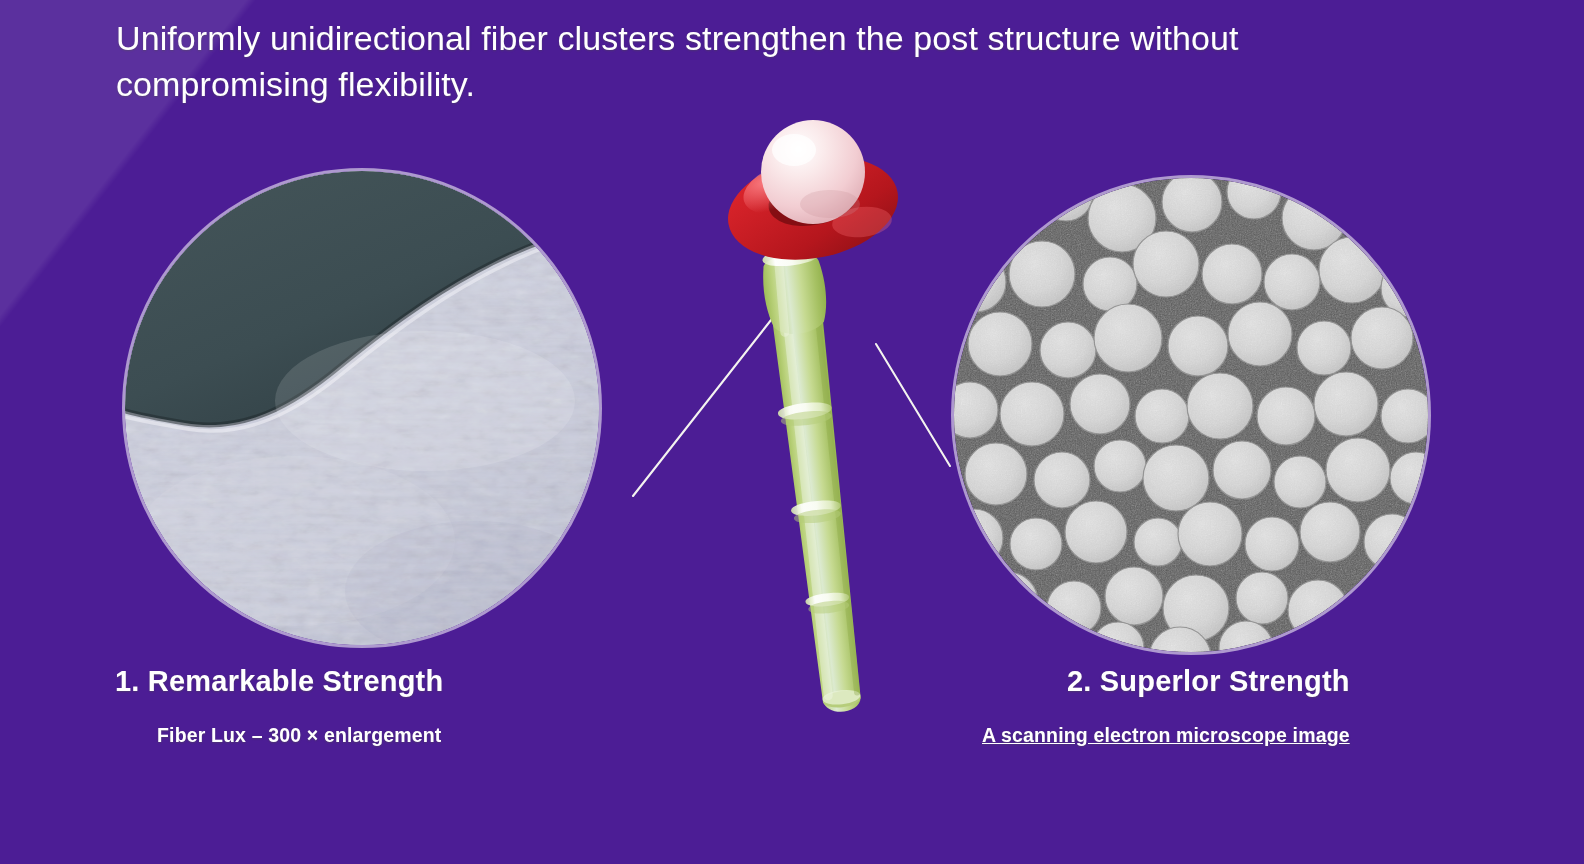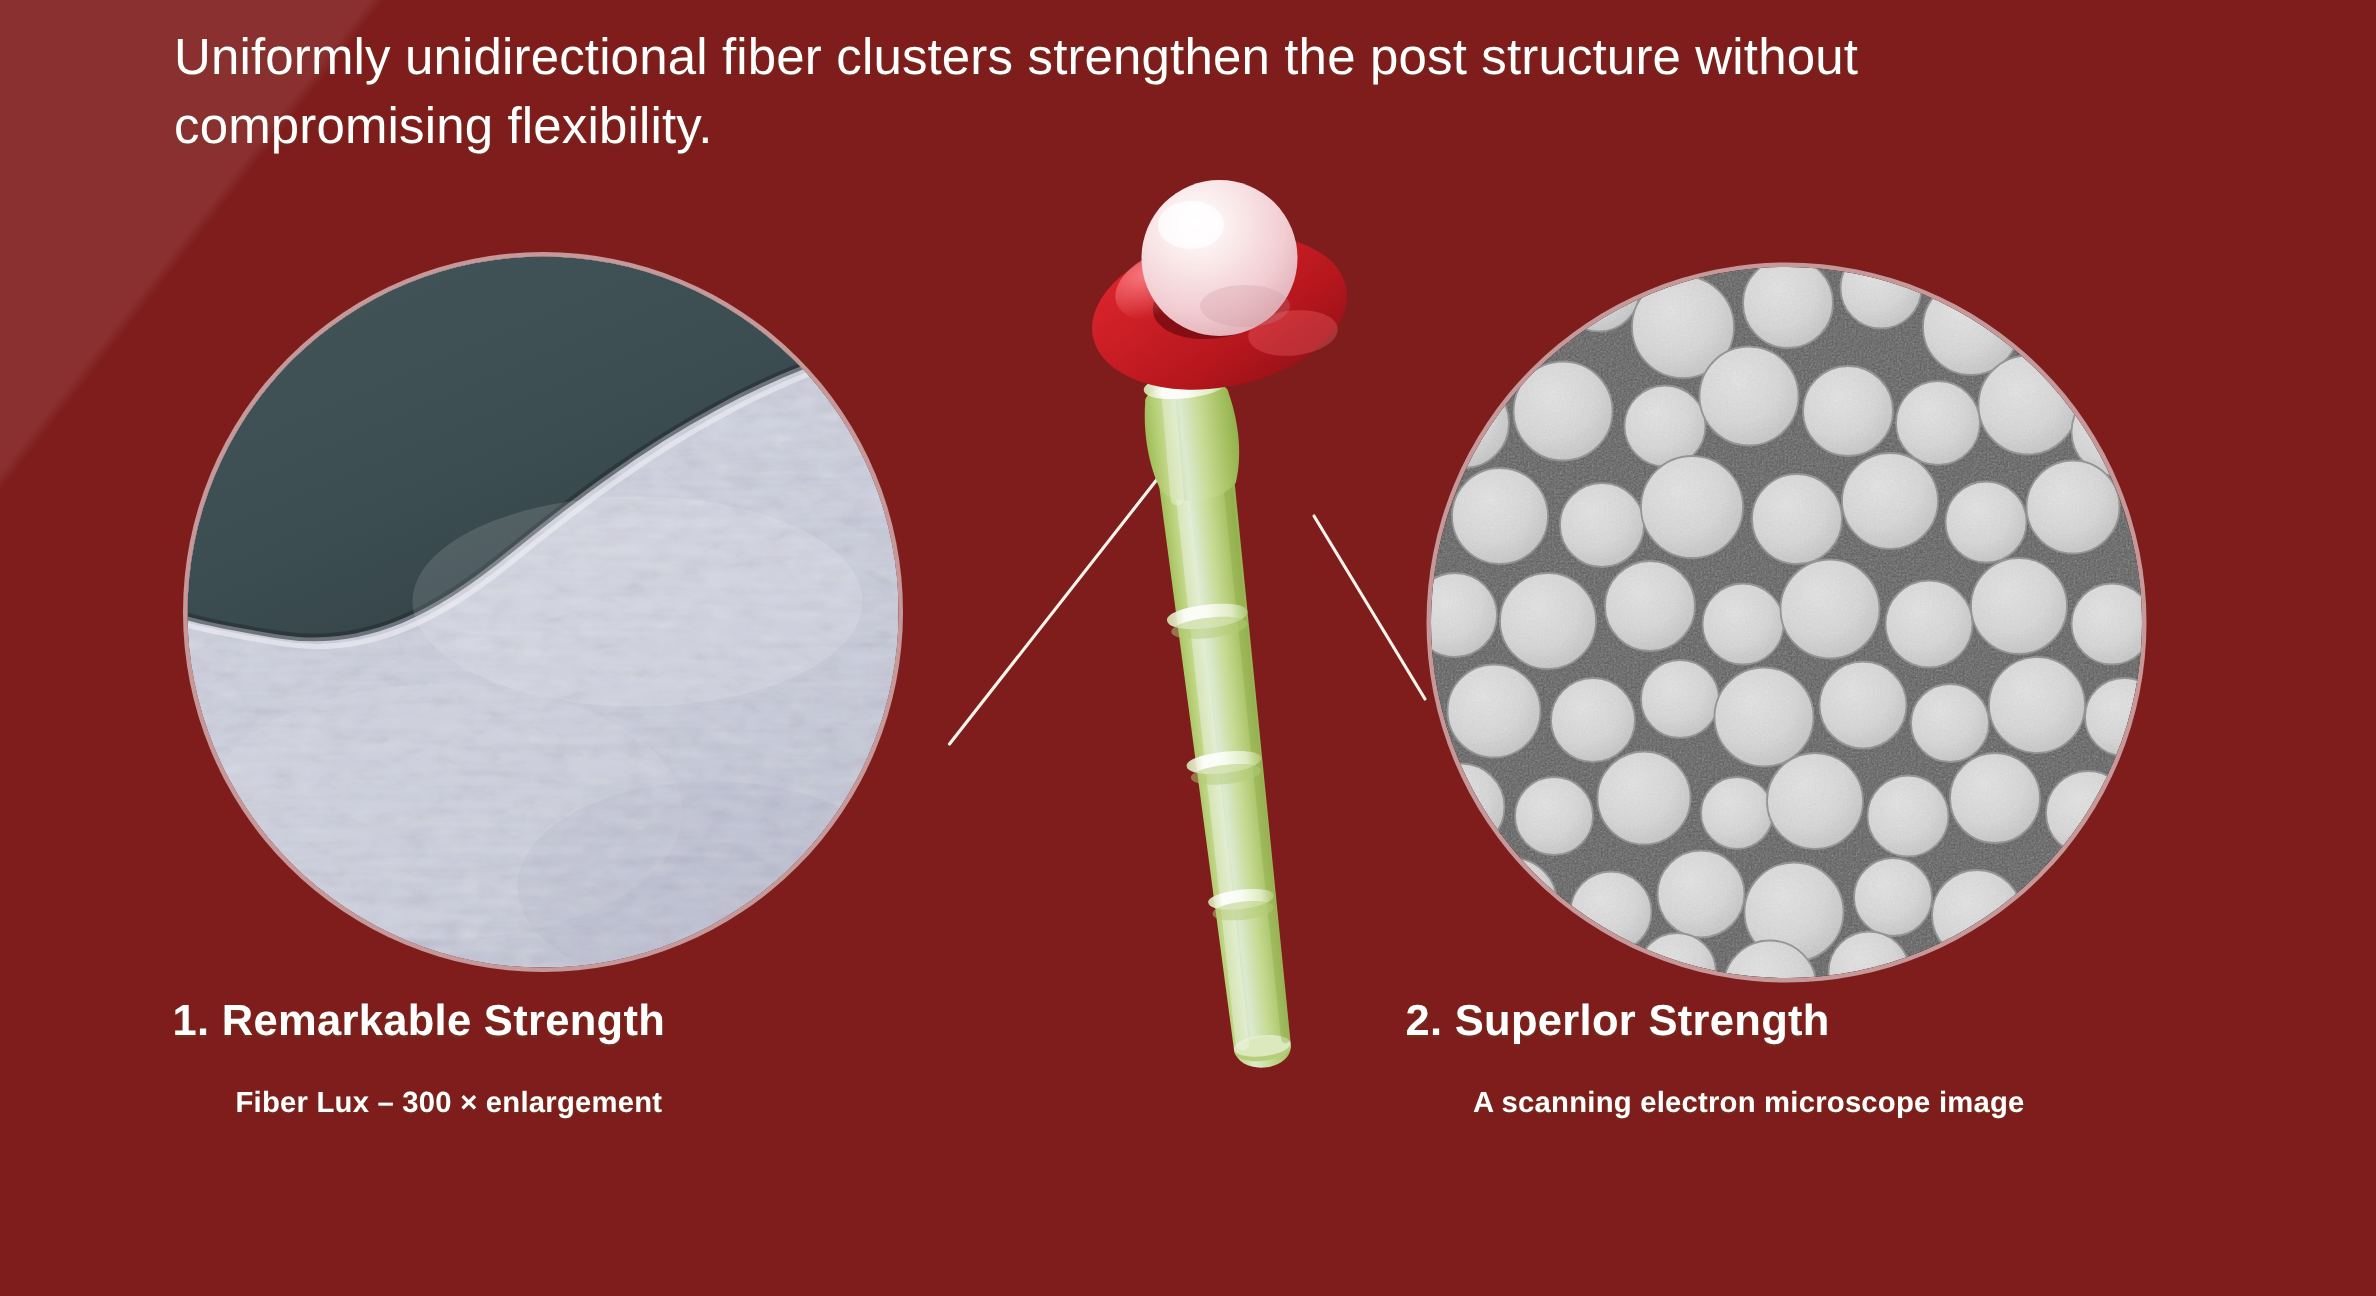--- a/index.html
+++ b/index.html
@@ -70,46 +70,47 @@
   .caption-block { position: absolute; color: #ffffff; }
   #caption-left  { left: 115px;  top: 665px; }
   #caption-right { left: 937px;  top: 665px; }
 
   .caption-title {
     font-size: 29px;
     font-weight: bold;
     letter-spacing: 0.2px;
     text-shadow: 0 1px 2px rgba(80,110,30,0.30);
     white-space: nowrap;
+    text-align: right;
   }
   .caption-sub {
     margin-top: 23px;
     margin-left: 42px;
     font-size: 19.5px;
     font-weight: bold;
     line-height: 1.45;
     letter-spacing: 0.15px;
     text-shadow: 0 1px 2px rgba(80,110,30,0.30);
   }
-  #caption-right .caption-sub { margin-left: 45px; }
+  #caption-right .caption-sub { margin-left: 45px; text-decoration: underline; }
 
   
   #post-illustration {
     position: absolute;
     left: 600px;
     top: 100px;
     width: 400px;
     height: 680px;
   }
   #post-illustration svg { display: block; width: 100%; height: 100%; }
 </style>
 </head>
 <body>
 
-<div class="stage" style="background: #7f1d1d;">
+<div class="stage" style="background: #4c1d95;">
 
   <div class="corner-sheen"></div>
 
   <div class="headline">Uniformly unidirectional fiber clusters strengthen the post structure without compromising flexibility.</div>
 
   <div class="photo-circle" id="circle-left">
     <svg class="circle-svg" viewBox="0 0 474 474" preserveAspectRatio="none">
       <defs>
         <linearGradient id="lpFibGrad" x1="0" y1="0" x2="0.45" y2="1">
           <stop offset="0%" stop-color="#e4e6f0"></stop>

